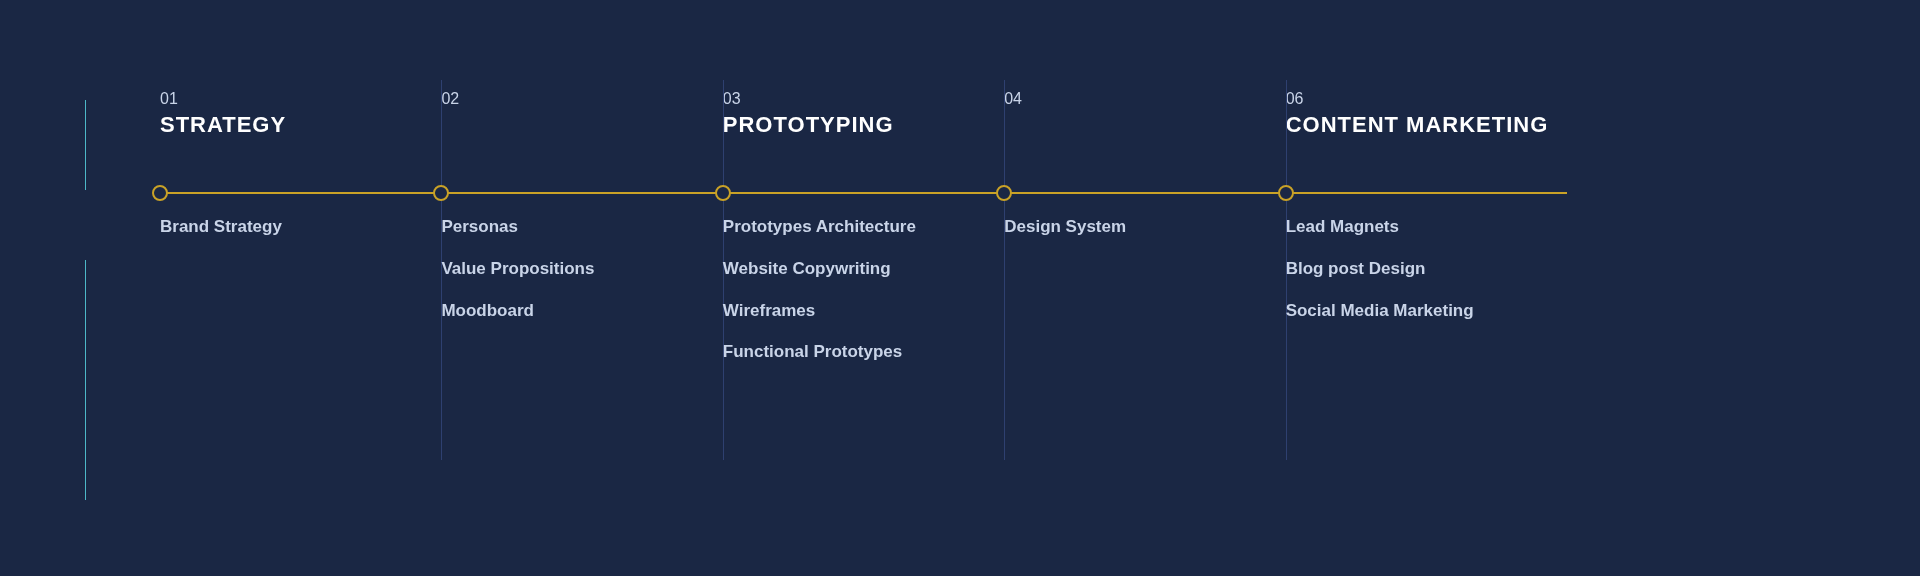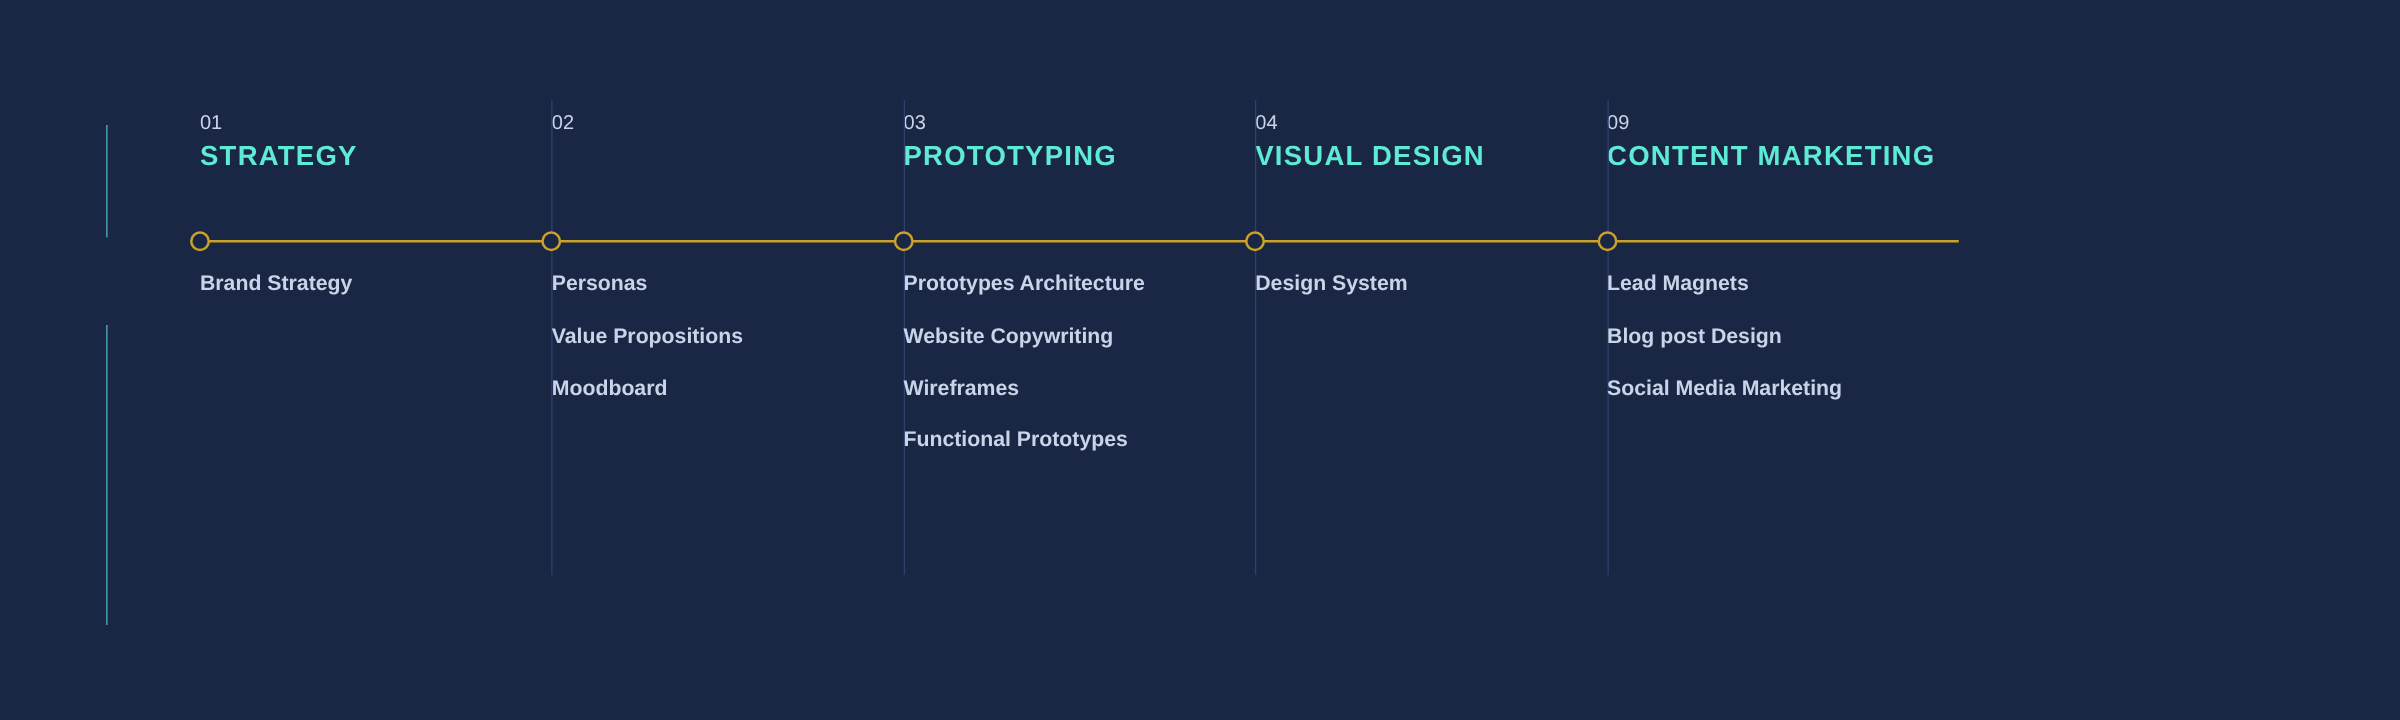--- a/index.html
+++ b/index.html
@@ -106,21 +106,21 @@
     }
 
     .stage-number {
       color: #c9d4e8;
       font-size: 16px;
       font-weight: 400;
       margin-bottom: 4px;
     }
 
     .stage-title {
-      color: #5eead4;
+      color: #ffffff;
       font-size: 22px;
       font-weight: 800;
       text-transform: uppercase;
       letter-spacing: 1px;
       margin-bottom: 0;
     }
 
     
     .timeline-dot {
       position: absolute;
@@ -207,29 +207,28 @@
           <div class="output-items">
             <div class="output-item">Prototypes Architecture</div>
             <div class="output-item">Website Copywriting</div>
             <div class="output-item">Wireframes</div>
             <div class="output-item">Functional Prototypes</div>
           </div>
         </div>
         <div class="stage">
           <div class="stage-divider"></div>
           <div class="stage-number">04</div>
-          <div class="stage-title">VISUAL DESIGN</div>
           <div class="timeline-dot"></div>
           <div class="output-items">
             <div class="output-item">Design System</div>
           </div>
         </div>
         <div class="stage">
           <div class="stage-divider"></div>
-          <div class="stage-number">09</div>
+          <div class="stage-number">06</div>
           <div class="stage-title">CONTENT MARKETING</div>
           <div class="timeline-dot"></div>
           <div class="output-items">
             <div class="output-item">Lead Magnets</div>
             <div class="output-item">Blog post Design</div>
             <div class="output-item">Social Media Marketing</div>
           </div>
         </div>
       </div>
 

